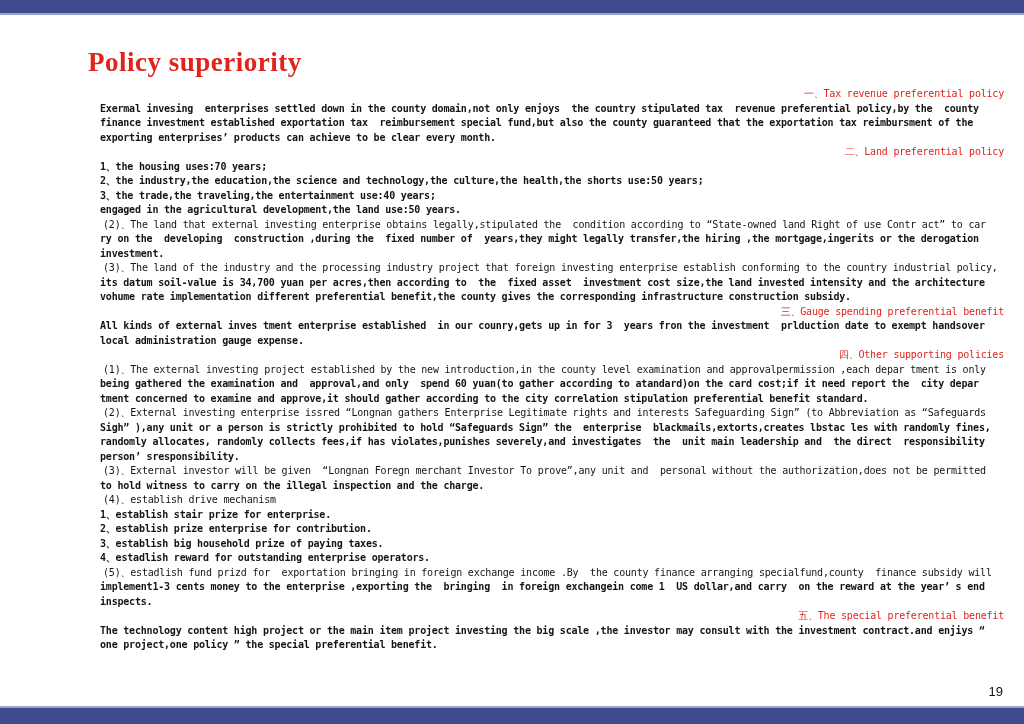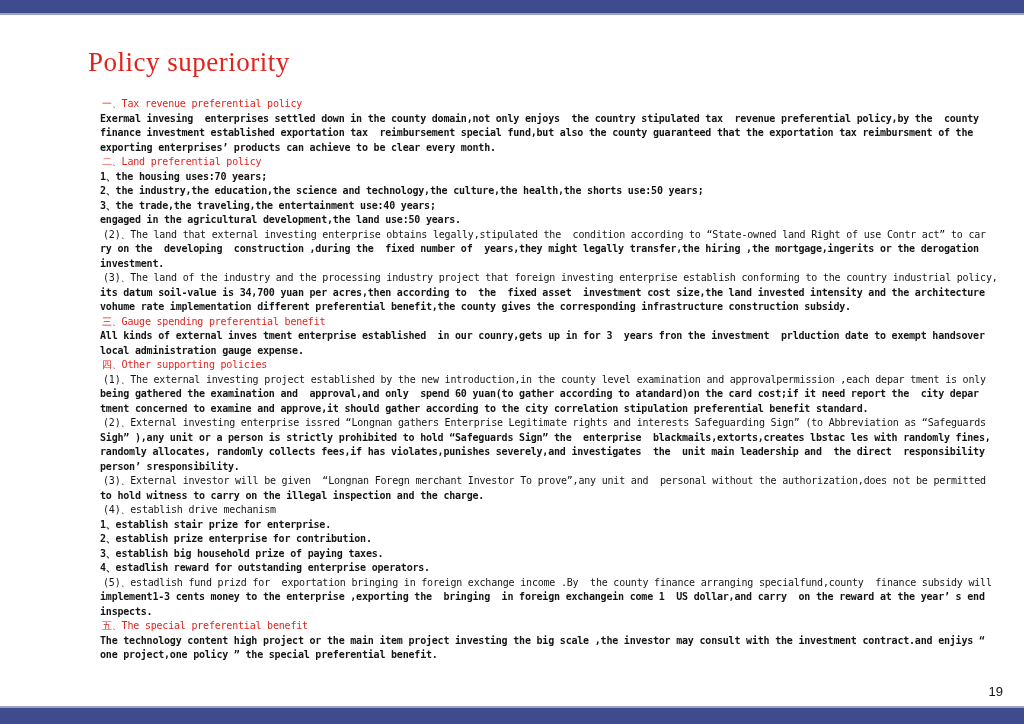--- a/index.html
+++ b/index.html
@@ -22,35 +22,35 @@
     background:var(--bar-blue, #3e4b8d);
     border-top:2px solid var(--bar-edge, #9aa3c6);
   }
   .content {
     position:absolute; top:15px; left:0; right:0; bottom:18px;
     padding:32px 20px 0 86px;
     overflow:hidden;
   }
   .page-title {
     font-family:"Liberation Serif", serif;
-    font-weight:normal;
+    font-weight:bold;
     font-size:27px;
     color:var(--accent-red, #e0231d);
-    margin:0 0 19px 2px;
+    margin:0 0 9px 2px;
     letter-spacing:0.5px;
   }
   .line {
     font-size:10px;
     line-height:14.5px;
     letter-spacing:-0.2px;
     white-space:pre;
     color:var(--text-black, #141414);
   }
   .line.red { color:var(--accent-red, #e0231d); }
-  .i0 { margin-left:16px; }
+  .i0 { margin-left:16px;text-align:right; }
   .i1 { margin-left:14px;font-weight:bold; }
   .i2 { margin-left:17px; }
   .page-number {
     position:absolute;
     right:21px; bottom:25px;
     font-family:"Liberation Sans", sans-serif;
     font-size:13px;
     color:#111111;
   }
 </style>

